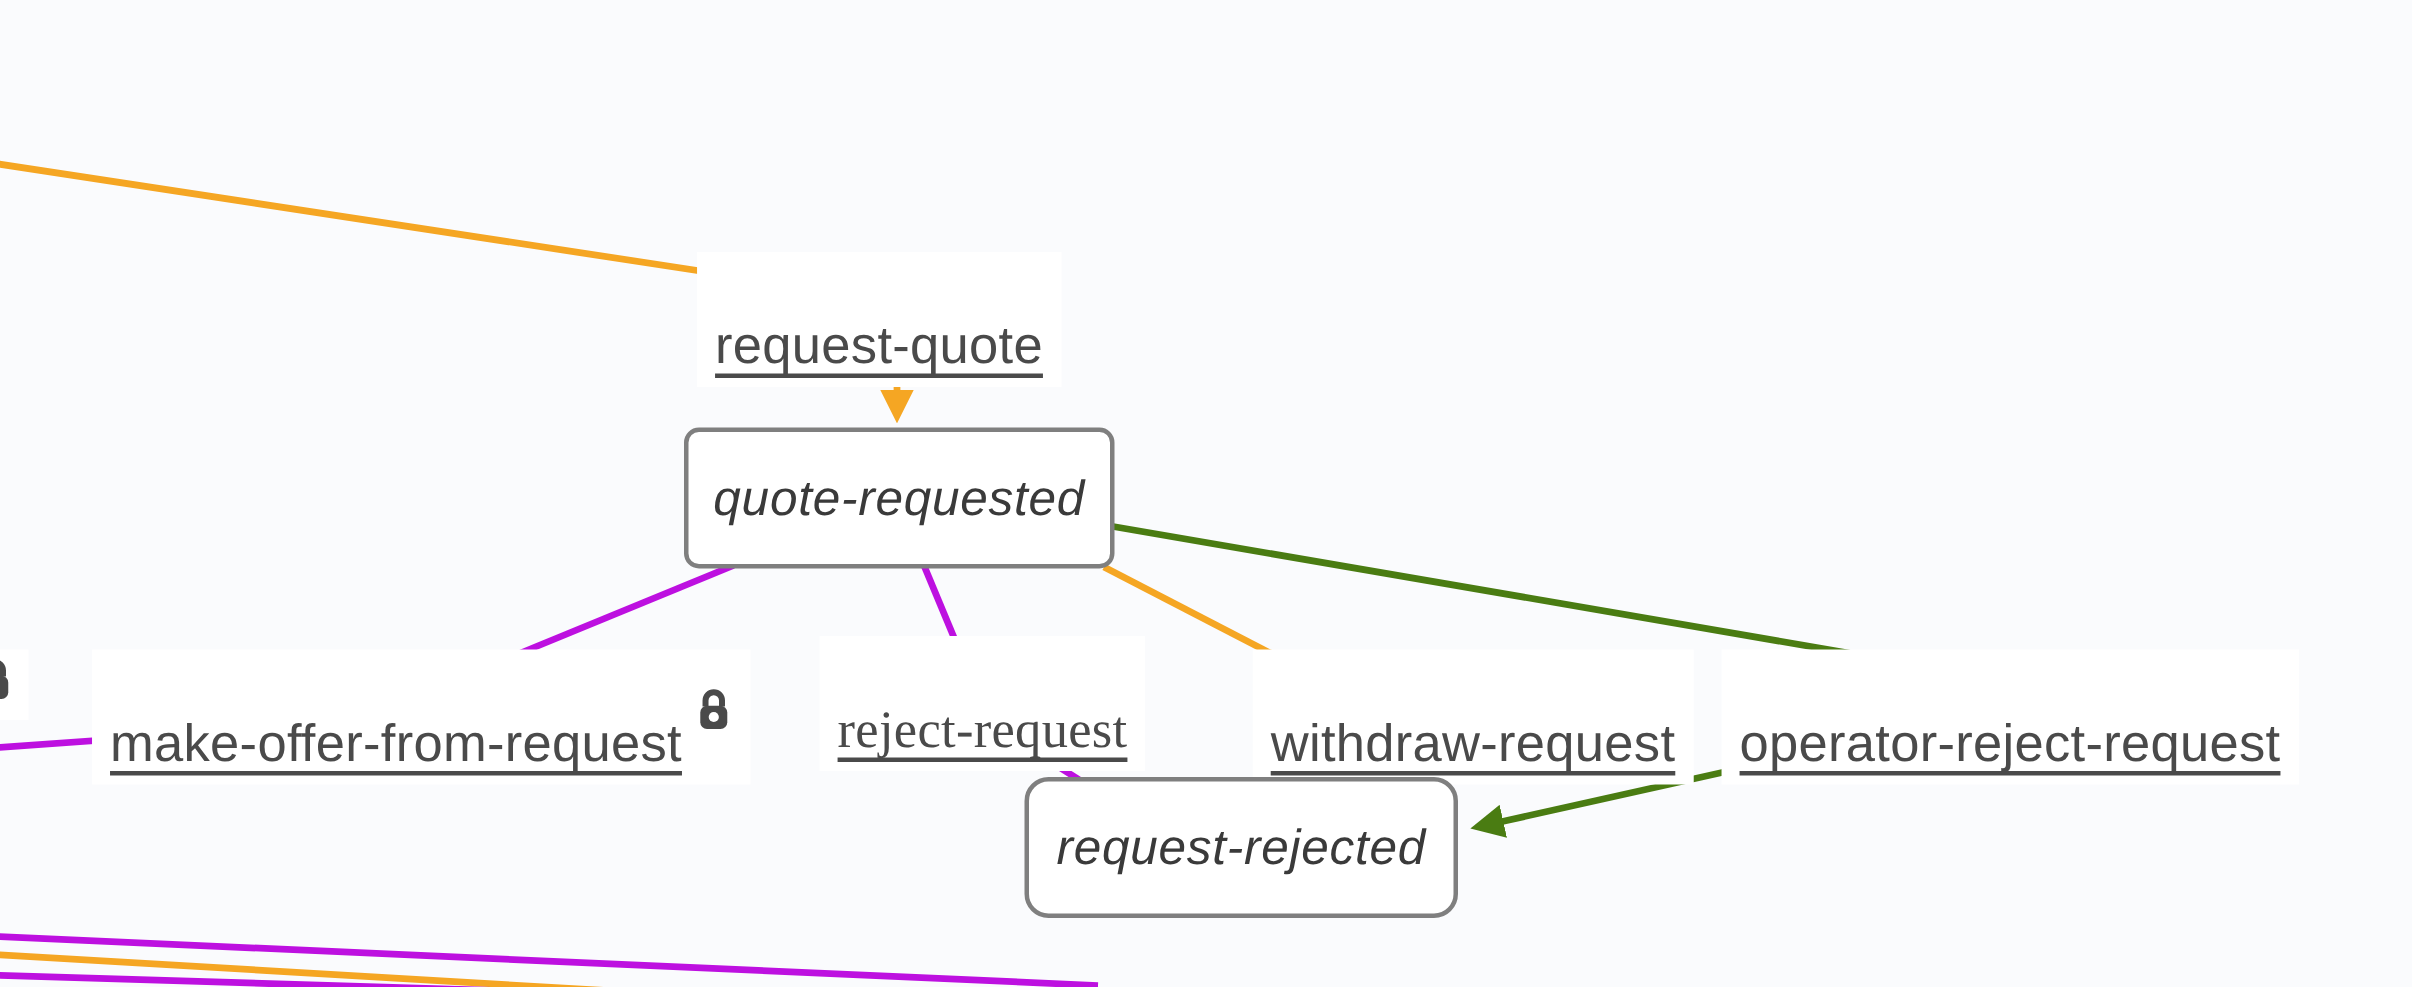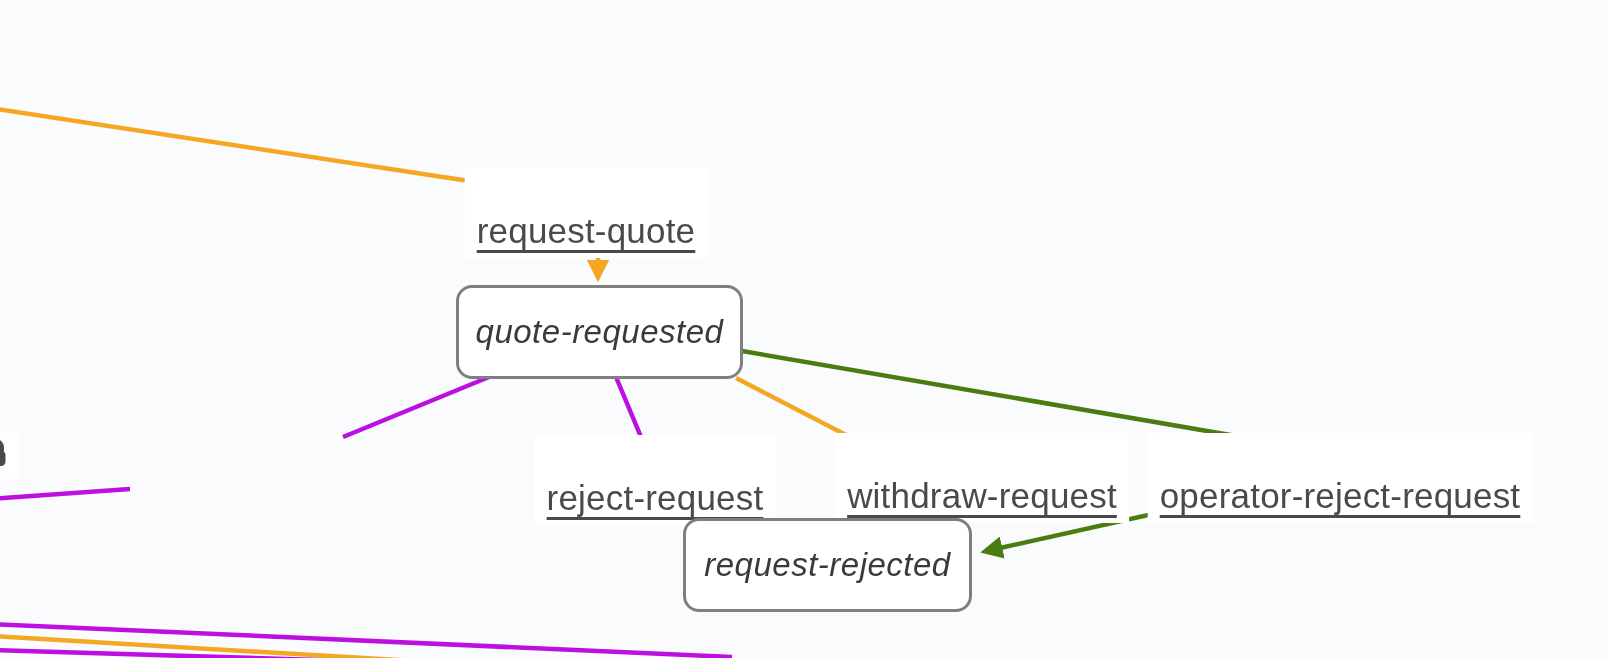--- a/index.html
+++ b/index.html
@@ -68,22 +68,32 @@
 
     <path d="M -10 624 L 732 657" stroke="var(--magenta)" stroke-width="4.5"></path>
     <path d="M -10 636 L 432 662" stroke="var(--orange)" stroke-width="4.5"></path>
     <path d="M -10 650 L 418 663" stroke="var(--magenta)" stroke-width="4.5"></path>
   </svg>
 
   <div class="edge-label" style="left:586px;top:168px;">
     <span class="txt">request-quote</span>
   </div>
 
+  <div class="edge-label" style="left:281px;top:433px;">
+    <span class="txt">make-offer-from-request</span>
+    <span class="lock">
+      <svg width="25" height="30" viewBox="0 0 24 30">
+        <path d="M6.5 13 V9 a5.5 5.5 0 0 1 11 0 v4" fill="none" stroke="currentColor" stroke-width="4"></path>
+        <rect x="3" y="12.5" width="18" height="15.5" rx="4.5" fill="currentColor"></rect>
+        <circle cx="12" cy="20" r="3.4" fill="#ffffff"></circle>
+      </svg>
+    </span>
+  </div>
 
-  <div class="edge-label" style="left:655px;top:435px;">
+  <div class="edge-label" style="left:655px;top:424px;font-family:Liberation Serif, serif;">
     <span class="txt">reject-request</span>
   </div>
 
   <div class="edge-label" style="left:982px;top:433px;">
     <span class="txt">withdraw-request</span>
   </div>
 
   <div class="edge-label" style="left:1340px;top:433px;">
     <span class="txt">operator-reject-request</span>
   </div>
@@ -91,21 +101,21 @@
   <div class="partial-label" style="left:-16px;top:433px;">
     <span class="lock">
       <svg width="25" height="30" viewBox="0 0 24 30">
         <path d="M6.5 13 V9 a5.5 5.5 0 0 1 11 0 v4" fill="none" stroke="currentColor" stroke-width="4"></path>
         <rect x="3" y="12.5" width="18" height="15.5" rx="4.5" fill="currentColor"></rect>
         <circle cx="12" cy="20" r="3.4" fill="#ffffff"></circle>
       </svg>
     </span>
   </div>
 
-  <div class="node" style="left:456px;top:285px;width:287px;height:94px;">
+  <div class="node" style="left:456px;top:285px;width:287px;height:94px;border-radius:10px;">
     <span>quote-requested</span>
   </div>
 
   <div class="node" style="left:683px;top:518px;width:289px;height:94px;">
     <span>request-rejected</span>
   </div>
 
 </div>
 
 </body></html>

